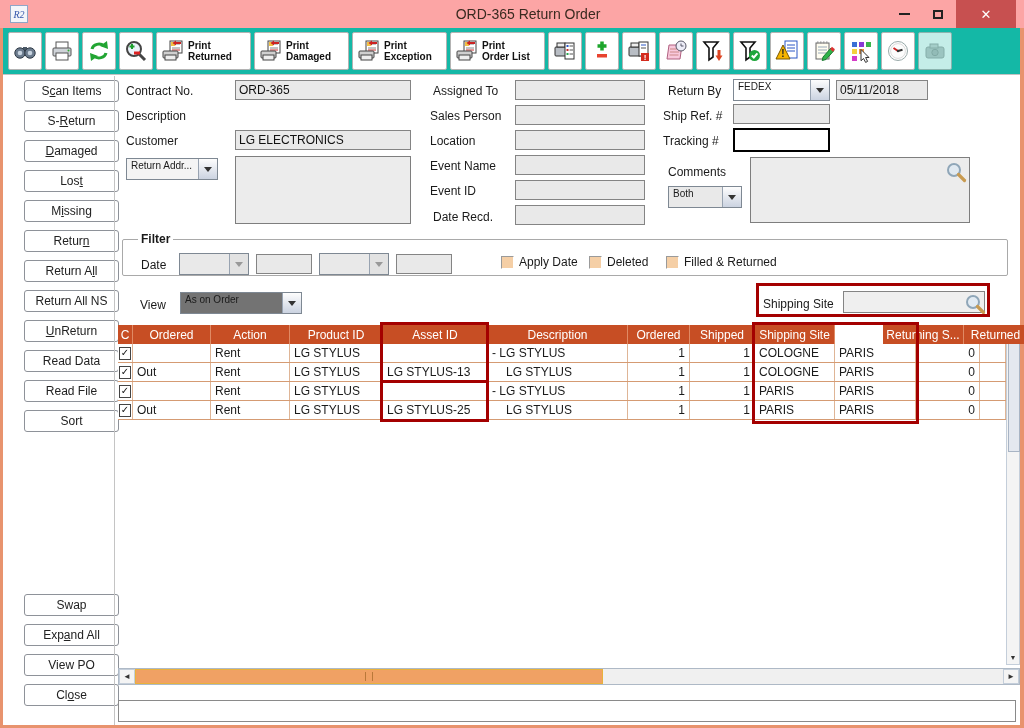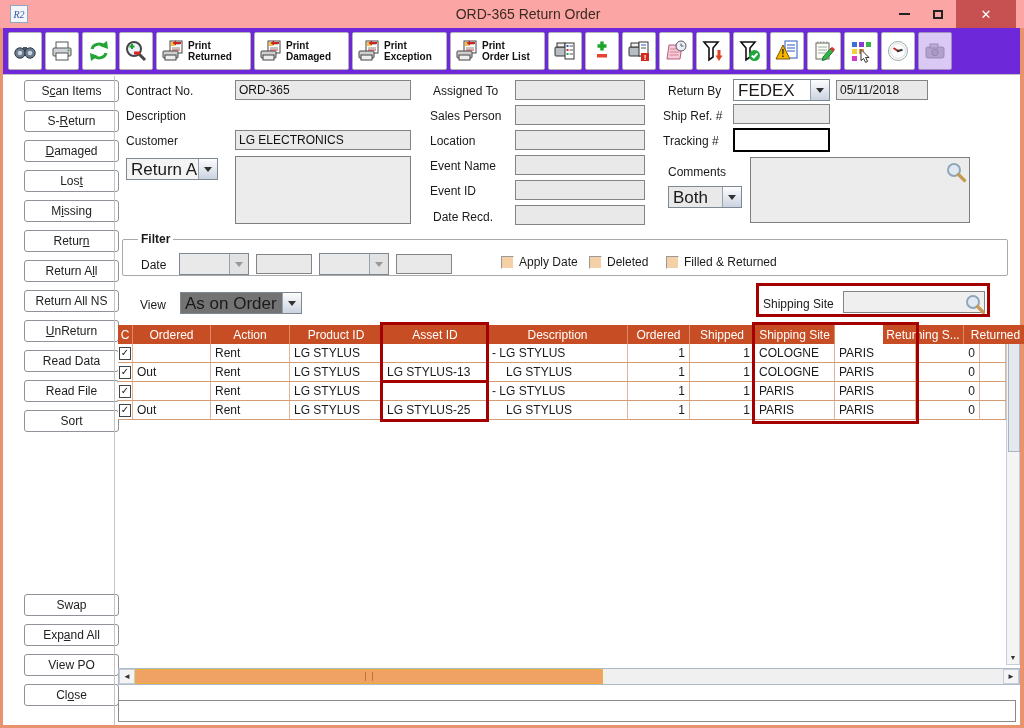--- a/index.html
+++ b/index.html
@@ -15,21 +15,21 @@
   .btn-min{left:888px;width:32px;}
   .btn-max{left:922px;width:32px;}
   .btn-close{left:956px;width:60px;background:#C75050;color:#fff;font-size:13px;}
   .minglyph{width:11px;height:2px;background:#222;}
   .maxglyph{width:10px;height:9px;border:2px solid #222;box-sizing:border-box;background:transparent;}
   .frame{position:absolute;background:#E8936E;}
   .frame.left{left:0;top:28px;bottom:0;width:3px;}
   .frame.right{right:0;top:28px;bottom:0;width:4px;}
   .frame.bottom{left:0;right:0;bottom:0;height:3px;}
   
-  .toolbar{position:absolute;left:0;top:28px;width:1024px;height:47px;background:#6d28d9;
+  .toolbar{position:absolute;left:0;top:28px;width:1024px;height:47px;background:#14b8a6;
            border-bottom:1px solid #C2C2C2;display:flex;align-items:flex-start;gap:3px;
            padding:4px 0 0 8px;box-sizing:border-box;}
   .tbtn{height:38px;min-width:34px;background:#fff;border:1px solid #B3B3B3;border-radius:2px;
         display:flex;align-items:center;justify-content:center;gap:3px;box-sizing:border-box;padding:0 2px;}
   .tbtn.labeled{min-width:95px;padding:0 4px;justify-content:flex-start;}
   .tbtn.disabled{opacity:.75;}
   .tlabel{font-size:10px;font-weight:bold;line-height:11px;white-space:pre-line;color:#111;}
   .ticon{display:flex;align-items:center;justify-content:center;}
   
   .sidebar{position:absolute;left:24px;display:flex;flex-direction:column;gap:8px;}
@@ -39,21 +39,21 @@
         display:flex;align-items:center;justify-content:center;font-size:12px;color:#222;box-sizing:border-box;}
   .vline{position:absolute;left:114px;top:76px;bottom:3px;width:1px;background:#C4C4C4;}
   
   .lbl{position:absolute;white-space:nowrap;color:#1a1a1a;}
   .fld{position:absolute;box-sizing:border-box;height:20px;border:1px solid #848484;background:#E9E9E9;
        font-family:"Liberation Sans",sans-serif;font-size:12px;color:#111;padding:0 3px;}
   .fld.focusblk{background:#fff;border:2px solid #000;height:24px;}
   .box{position:absolute;box-sizing:border-box;border:1px solid #7E7E7E;background:#ECECEC;}
   .dd{position:absolute;box-sizing:border-box;border:1px solid #7E8893;background:#F4F4F4;
       display:flex;align-items:stretch;height:22px;}
-  .dd .txt{flex:1;padding:1px 4px 0 4px;overflow:hidden;white-space:nowrap;font-size:17px;}
+  .dd .txt{flex:1;padding:1px 4px 0 4px;overflow:hidden;white-space:nowrap;font-size:10px;}
   .dd .btn{width:18px;background:linear-gradient(#FDFDFD,#CBD3E1);border-left:1px solid #98A3B1;
            display:flex;align-items:center;justify-content:center;}
   .dd.disabled{background:#E9E9E9;}
   .dd.disabled .btn{background:#E2E2E2;}
   .darr{width:0;height:0;border-left:4px solid transparent;border-right:4px solid transparent;border-top:5px solid #333;}
   .mag{position:absolute;width:20px;height:20px;}
   
   fieldset.filter{position:absolute;left:122px;top:232px;width:886px;height:44px;margin:0;
                   border:1px solid #A9A9A9;border-radius:2px;box-sizing:border-box;}
   fieldset.filter legend{font-weight:bold;font-size:12px;padding:0 3px;margin-left:6px;}

